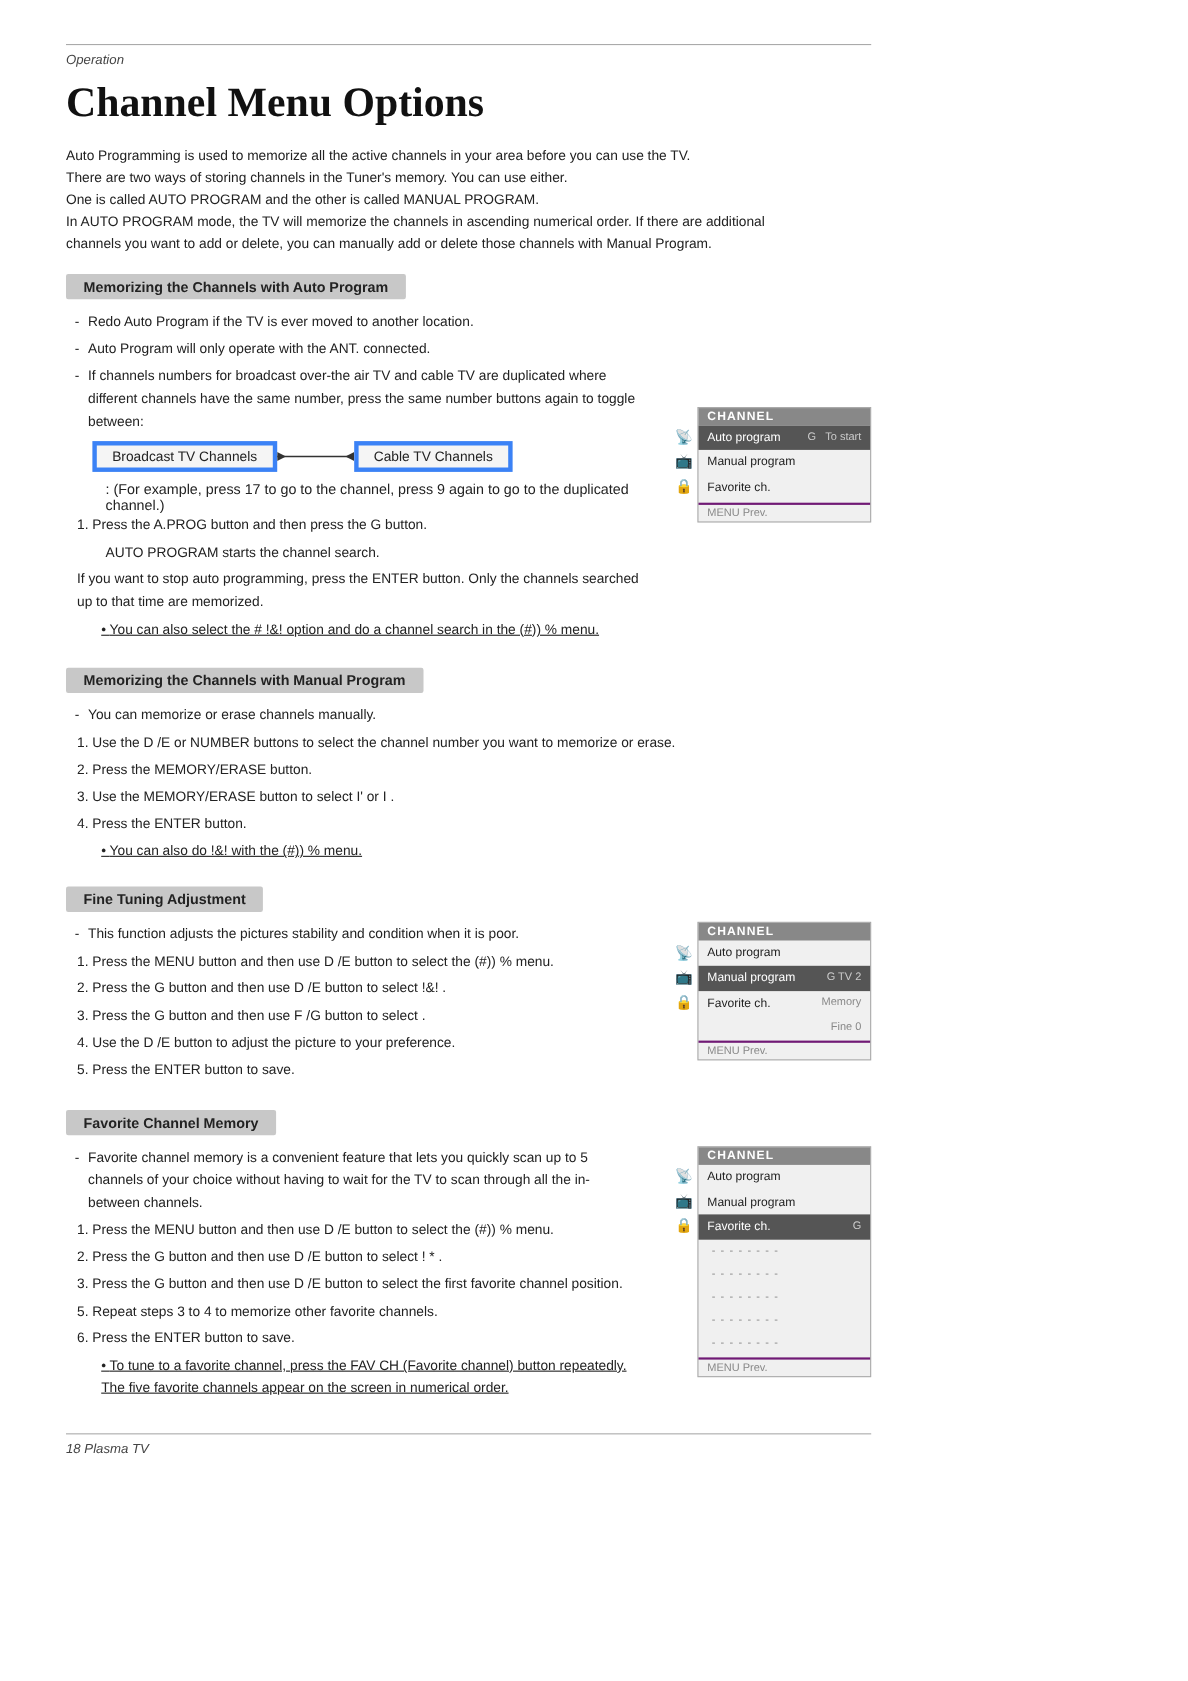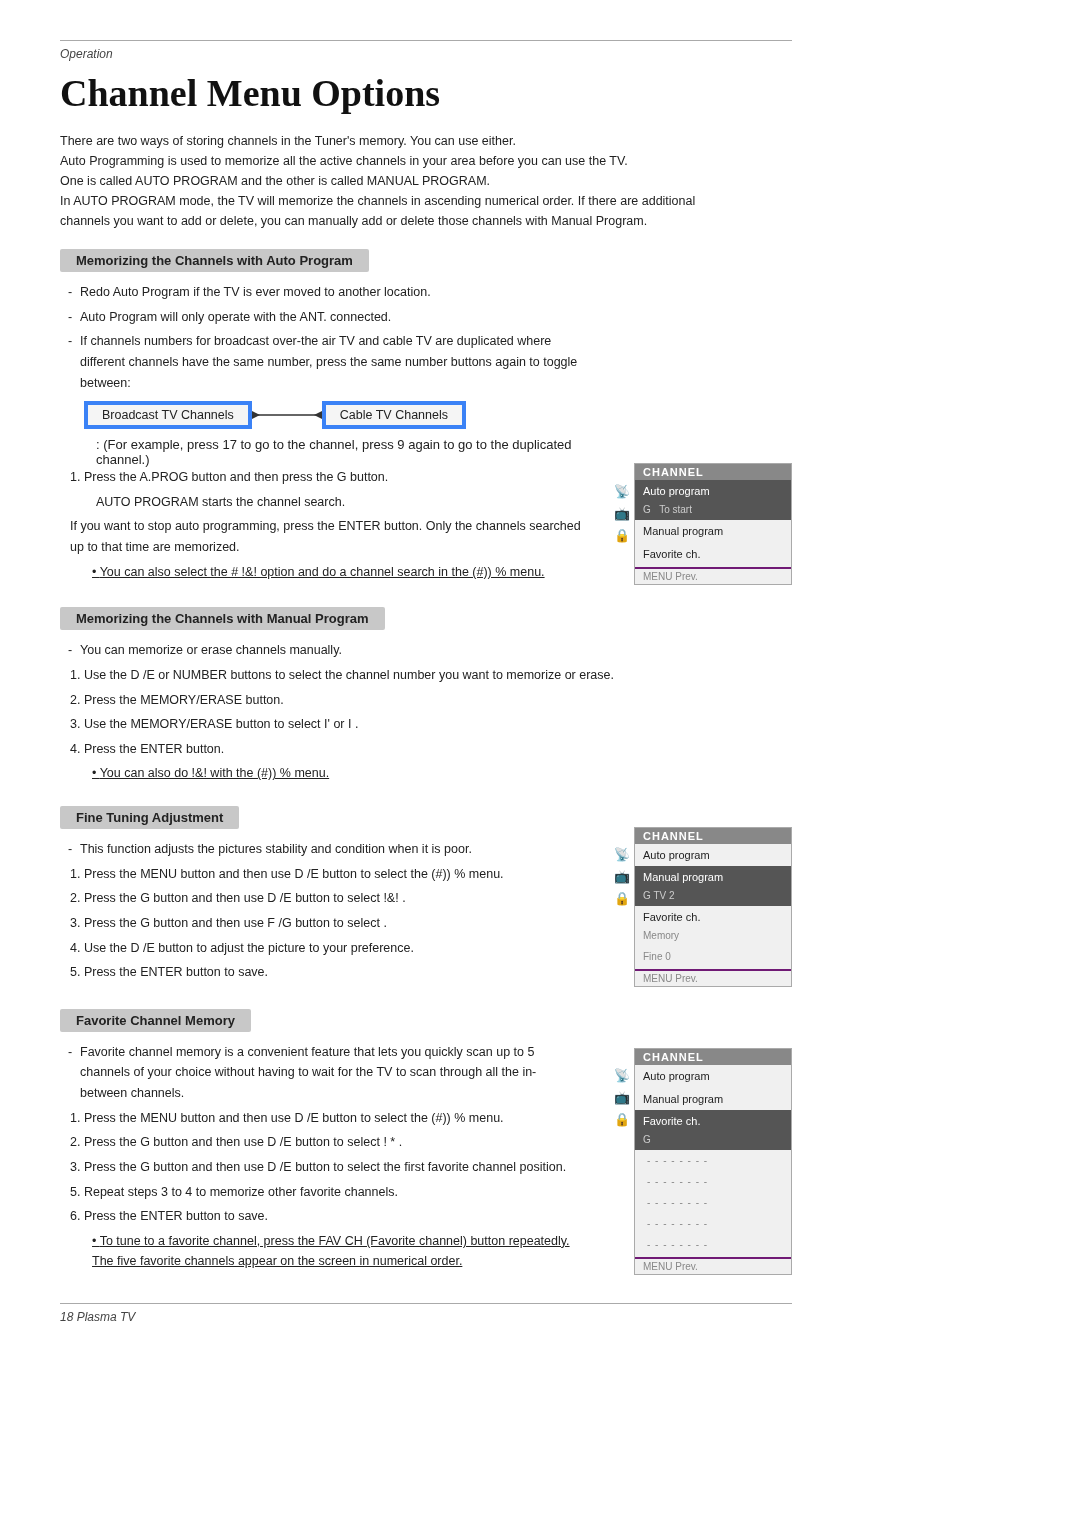--- a/index.html
+++ b/index.html
@@ -102,21 +102,21 @@
       align-items: center;
       width: 70px;
     }
     .arrow-line svg {
       width: 70px;
       height: 16px;
     }
     .section-with-image {
       display: flex;
       gap: 30px;
-      align-items: flex-end;
+      align-items: center;
     }
     .section-text-col {
       flex: 1;
     }
     .section-image-col {
       width: 180px;
       flex-shrink: 0;
       margin-top: 0;
     }
     .tv-menu-box {
@@ -134,21 +134,20 @@
       font-size: 11px;
       font-weight: bold;
       letter-spacing: 1px;
     }
     .tv-menu-item {
       padding: 2px 8px;
       font-size: 11px;
       line-height: 1.7;
       display: flex;
       justify-content: space-between;
-      flex-direction: column;
     }
     .tv-menu-item.selected {
       background: #555;
       color: #fff;
     }
     .tv-menu-item .right-val {
       color: #888;
       font-size: 10px;
     }
     .tv-menu-item.selected .right-val {
@@ -207,22 +206,22 @@
   </style>
 </head>
 <body>
 
 <div class="page-wrapper">
   <div class="top-rule"></div>
   <div class="operation-label">Operation</div>
   <div class="page-title">Channel Menu Options</div>
 
   <div class="intro-text">
+    <div>Auto Programming is used to memorize all the active channels in your area before you can use the TV.</div>
     <div>There are two ways of storing channels in the Tuner's memory. You can use either.</div>
-    <div>Auto Programming is used to memorize all the active channels in your area before you can use the TV.</div>
     <div>One is called AUTO PROGRAM and the other is called MANUAL PROGRAM.</div>
     <div>In AUTO PROGRAM mode, the TV will memorize the channels in ascending numerical order. If there are additional</div>
     <div>channels you want to add or delete, you can manually add or delete those channels with Manual Program.</div>
   </div>
 
   <div class="section">
     <div class="section-with-image">
       <div class="section-text-col">
         <div class="section-header">Memorizing the Channels with Auto Program</div>
         <div class="section-content">

